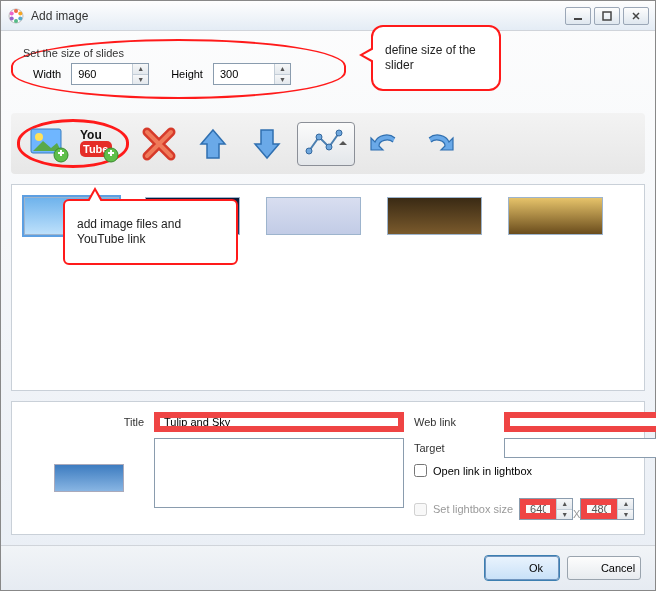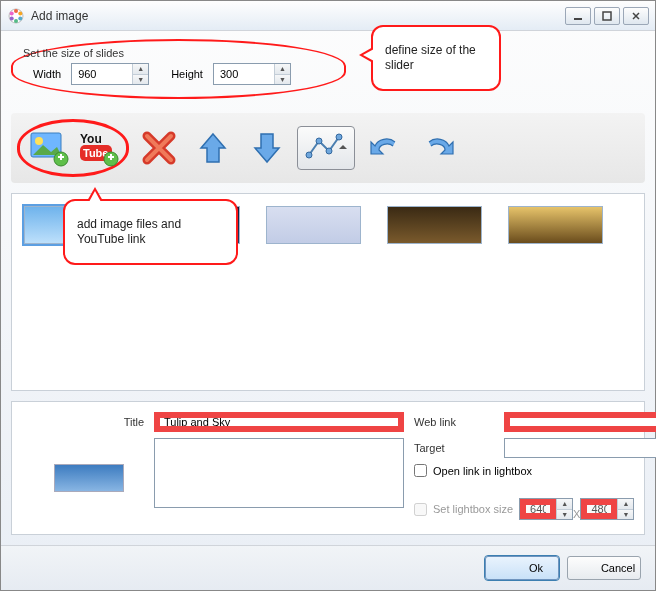--- a/index.html
+++ b/index.html
@@ -25,30 +25,30 @@
 .spin .arrows span { flex:1; display:flex; align-items:center; justify-content:center; font-size:7px; color:#555; background:linear-gradient(#f6f7f8,#e3e8ed); cursor:pointer; }
 .spin .arrows span:first-child { border-bottom:1px solid #c3cdd7; }
 
 .callout { position:absolute; border:2px solid #ff1a1a; border-radius:12px; background:#fff; padding:16px 12px; font-size:12px; color:#222; line-height:1.25; z-index:5; }
 .callout.top { top:-6px; left:370px; width:130px; }
 .callout.top::before, .callout.mid::before { content:""; position:absolute; width:0; height:0; }
 .callout.top::before { left:-14px; top:20px; border-top:8px solid transparent; border-bottom:8px solid transparent; border-right:14px solid #ff1a1a; }
 .callout.top::after { content:""; position:absolute; left:-10px; top:22px; border-top:6px solid transparent; border-bottom:6px solid transparent; border-right:11px solid #fff; }
 
 .toolbar { margin-top:6px; display:flex; align-items:center; gap:6px; padding:6px 6px; background:linear-gradient(#f3f3f3,#e7e7e7); border-radius:4px; position:relative; }
-.toolbar .tool { width:48px; height:48px; display:flex; align-items:center; justify-content:center; border-radius:4px; cursor:pointer; }
+.toolbar .tool { width:48px; height:39px; display:flex; align-items:center; justify-content:center; border-radius:4px; cursor:pointer; }
 .toolbar .first-group { border:3px solid #ff1a1a; border-radius:50%/48%; padding:2px 4px; display:flex; gap:2px; }
 .toolbar .effects-btn { border:1px solid #8b8f97; background:linear-gradient(#fbfbfb,#e3e6ea); height:44px; width:58px; display:flex; align-items:center; justify-content:center; border-radius:4px; }
 
 .thumbs-area { margin-top:10px; flex:1; border:1px solid #c9d0d8; background:#fff; padding:12px; overflow:auto; position:relative; }
 .thumbs-row { display:flex; gap:26px; flex-wrap:wrap; }
 .thumb { width:95px; height:38px; border:1px solid #9db4cd; background:#8eb6d8; }
 .thumb.sel { outline:2px solid #5c9fe2; }
 
-.callout.mid { top:168px; left:62px; width:175px; }
+.callout.mid { top:168px; left:62px; width:175px;border-radius:6px; }
 .callout.mid::before { left:22px; top:-14px; border-left:8px solid transparent; border-right:8px solid transparent; border-bottom:14px solid #ff1a1a; }
 .callout.mid::after { content:""; position:absolute; left:24px; top:-10px; border-left:6px solid transparent; border-right:6px solid transparent; border-bottom:11px solid #fff; }
 
 .details { margin-top:10px; border:1px solid #c9d0d8; background:#fff; padding:10px 12px 14px; display:grid; grid-template-columns: 120px 250px 80px 170px; grid-template-rows:auto auto auto auto; gap:6px 10px; align-items:start; }
 .details label { font-size:11px; text-align:right; color:#333; padding-top:4px; }
 .details input[type=text] { height:20px; border:6px solid #ef4444; padding:0 4px; font-size:11px; width:100%; }
 .details textarea { height:70px; border:1px solid #8a9cae; padding:4px; font-size:11px; width:100%; resize:none; }
 .preview { grid-column:1; grid-row:3; width:70px; height:28px; border:1px solid #aab; background:#6a9ed4; margin-left:30px; }
 .details select { height:20px; border:1px solid #8a9cae; font-size:11px; width:100%; background:#fff; }
 .chk-row { grid-column:3 / span 2; display:flex; align-items:center; gap:6px; font-size:11px; }

